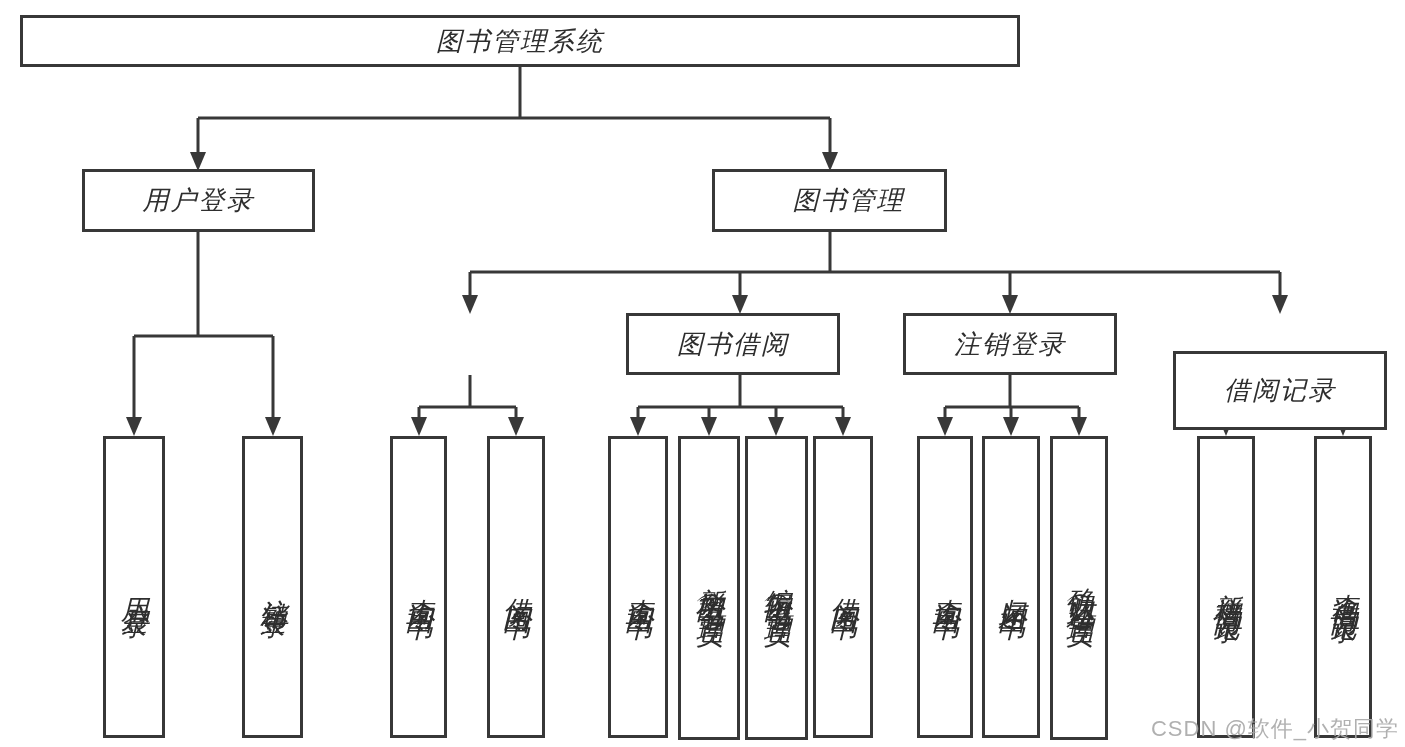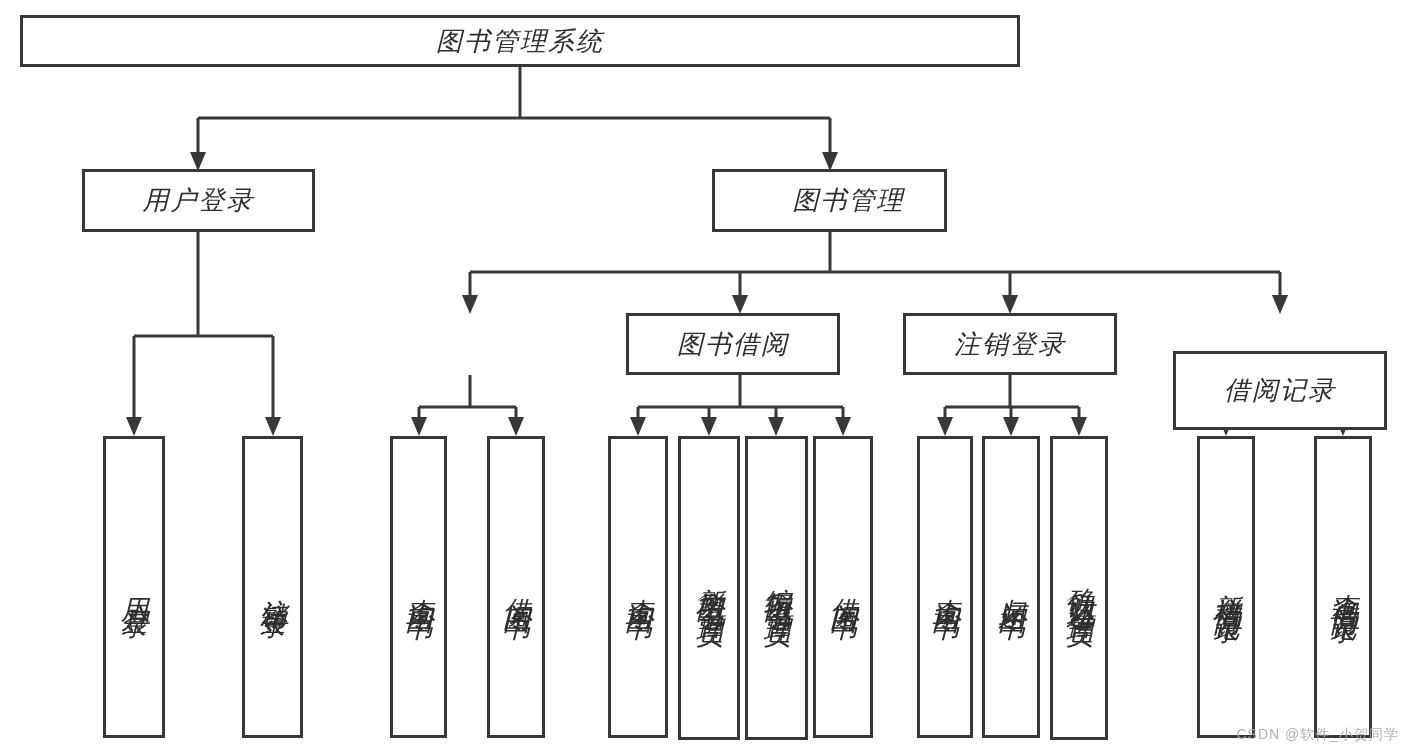--- a/index.html
+++ b/index.html
@@ -33,21 +33,21 @@
   .v{
     writing-mode:vertical-rl;
     text-orientation:mixed;
     font-size:27px;
     letter-spacing:5px;
     line-height:1;
   }
   .watermark{
     position:absolute;
     right:6px;bottom:3px;
-    font-size:14px;
+    font-size:22px;
     color:var(--wm);
     letter-spacing:1px;
     opacity:.92;
     z-index:5;
     white-space:nowrap;
   }
 </style>
 </head>
 <body style="background: rgb(255, 255, 255);">
 

